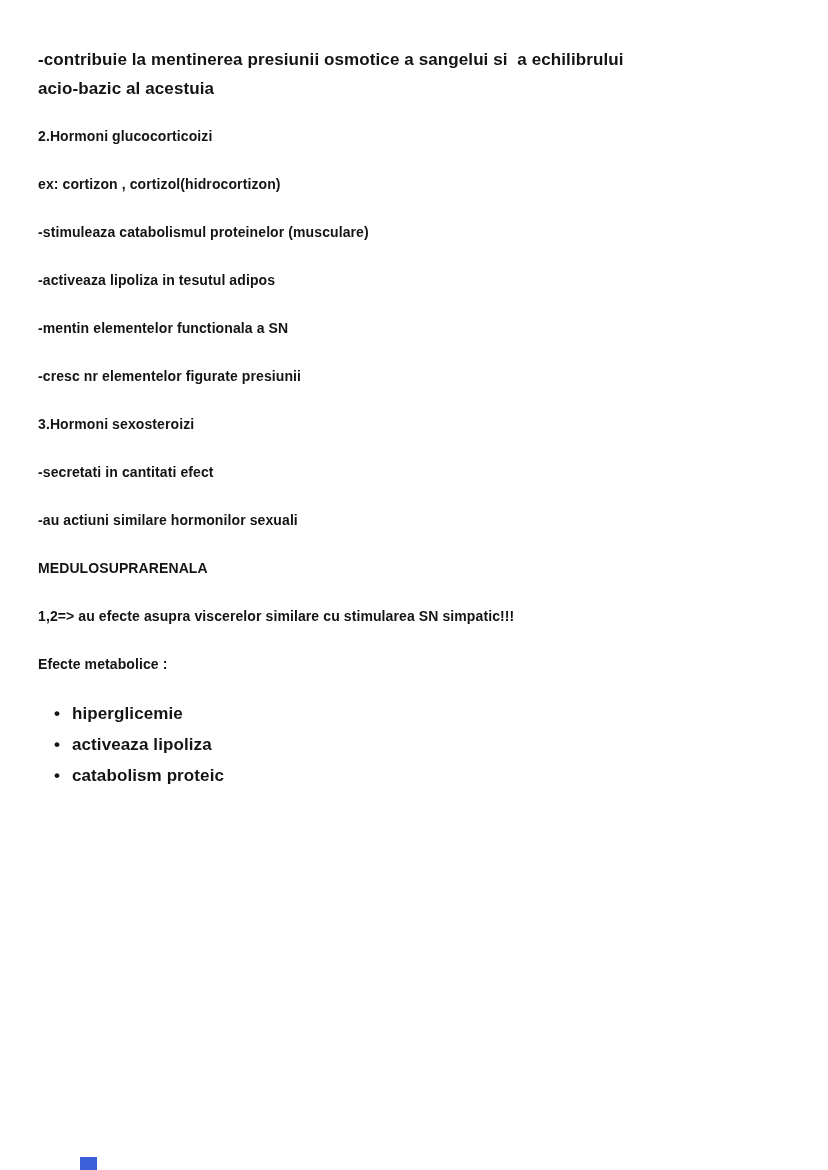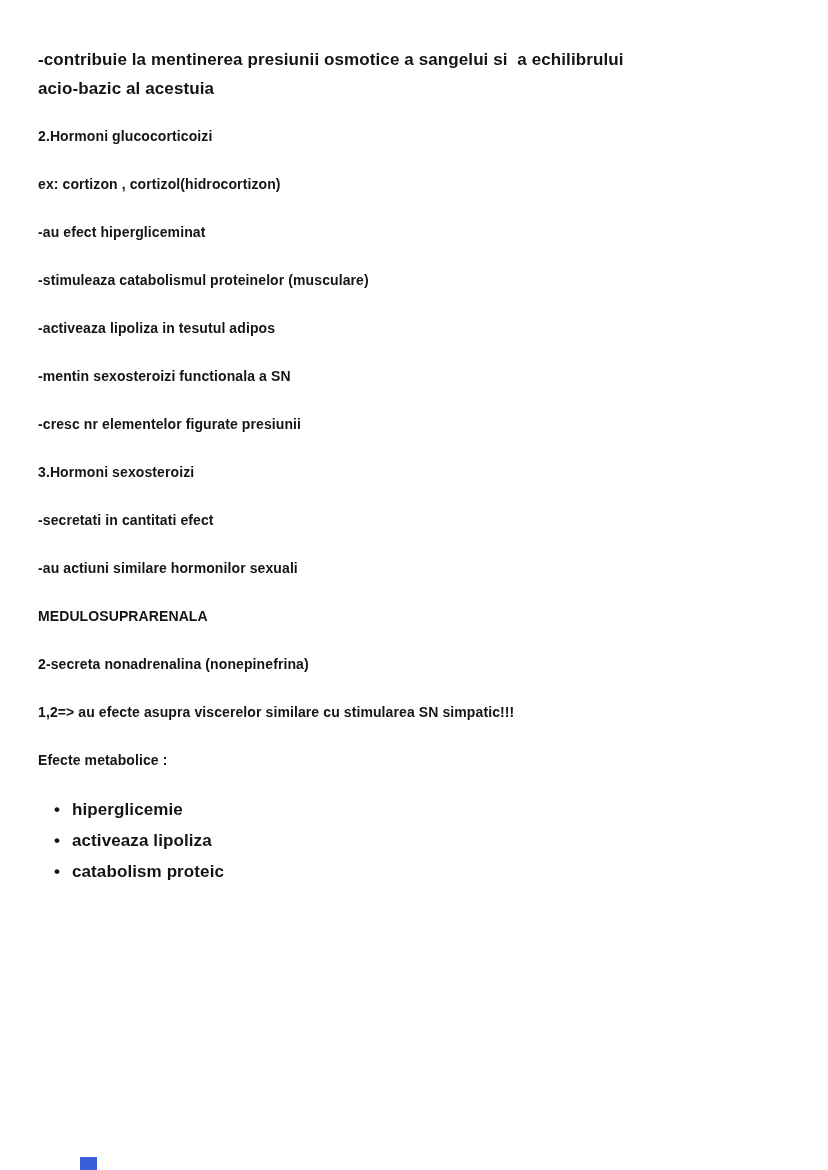--- a/index.html
+++ b/index.html
@@ -70,30 +70,28 @@
 <div class="page" style="background: rgb(255, 255, 255); color: rgb(20, 20, 20);">
   <div class="content">
 
     <div class="intro">
       <div class="intro-line">-contribuie la mentinerea presiunii osmotice a sangelui si  a echilibrului</div>
       <div class="intro-line">acio-bazic al acestuia</div>
     </div>
 
     <p class="para">2.Hormoni glucocorticoizi</p>
     <p class="para">ex: cortizon , cortizol(hidrocortizon)</p>
-    <p class="para">-au efect hipergliceminat</p>
     <p class="para">-stimuleaza catabolismul proteinelor (musculare)</p>
     <p class="para">-activeaza lipoliza in tesutul adipos</p>
-    <p class="para">-mentin sexosteroizi functionala a SN</p>
+    <p class="para">-mentin elementelor functionala a SN</p>
     <p class="para">-cresc nr elementelor figurate presiunii</p>
     <p class="para">3.Hormoni sexosteroizi</p>
     <p class="para">-secretati in cantitati efect</p>
     <p class="para">-au actiuni similare hormonilor sexuali</p>
     <p class="para">MEDULOSUPRARENALA</p>
-    <p class="para">2-secreta nonadrenalina (nonepinefrina)</p>
     <p class="para">1,2=&gt; au efecte asupra viscerelor similare cu stimularea SN simpatic!!!</p>
     <p class="para">Efecte metabolice :</p>
 
     <ul class="bullets">
       <li>
         <span class="bullet-dot">•</span>
         <span>hiperglicemie</span>
       </li>
       <li>
         <span class="bullet-dot">•</span>

